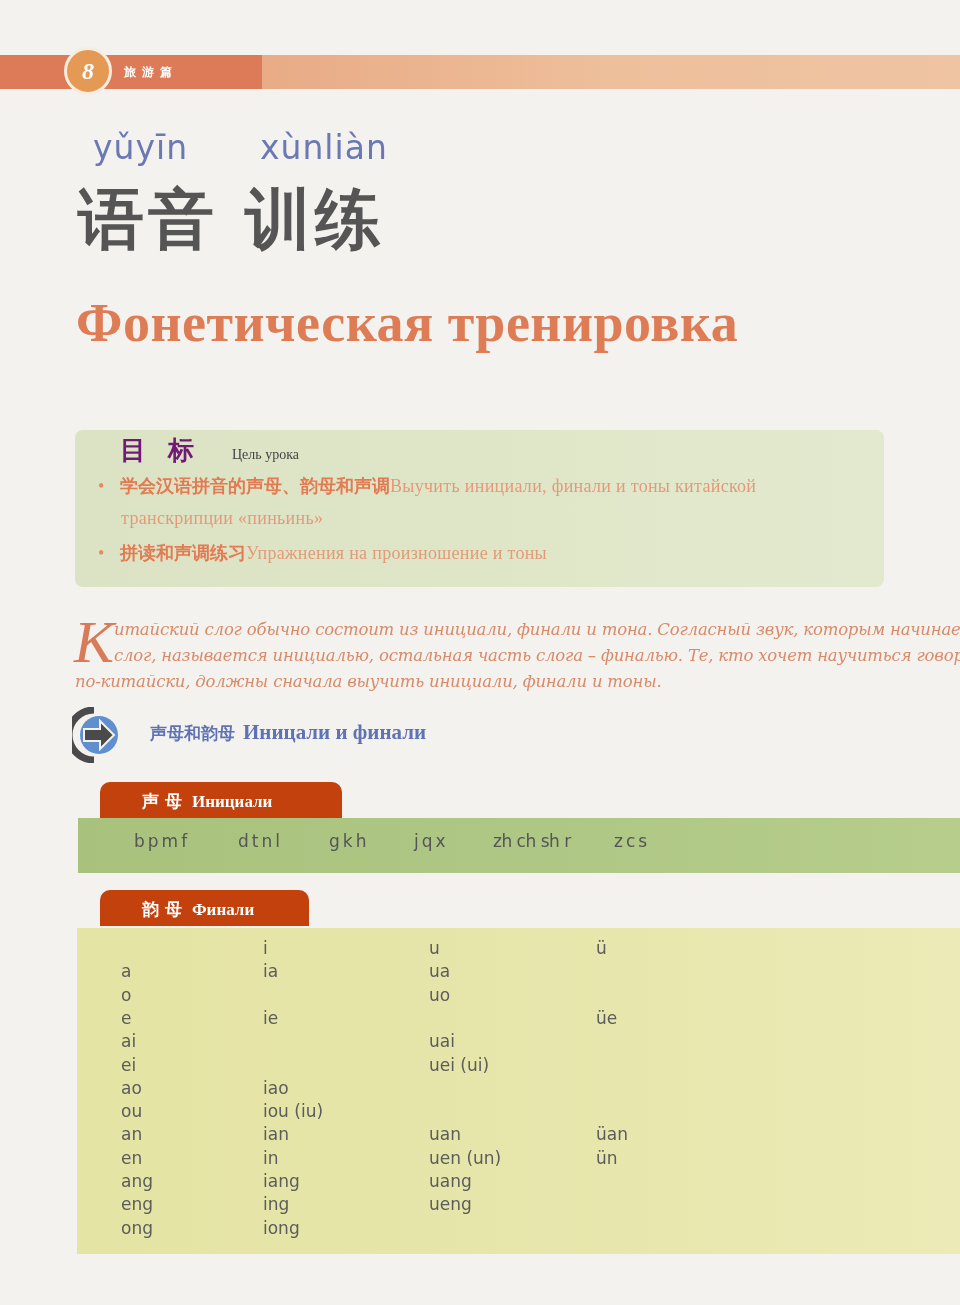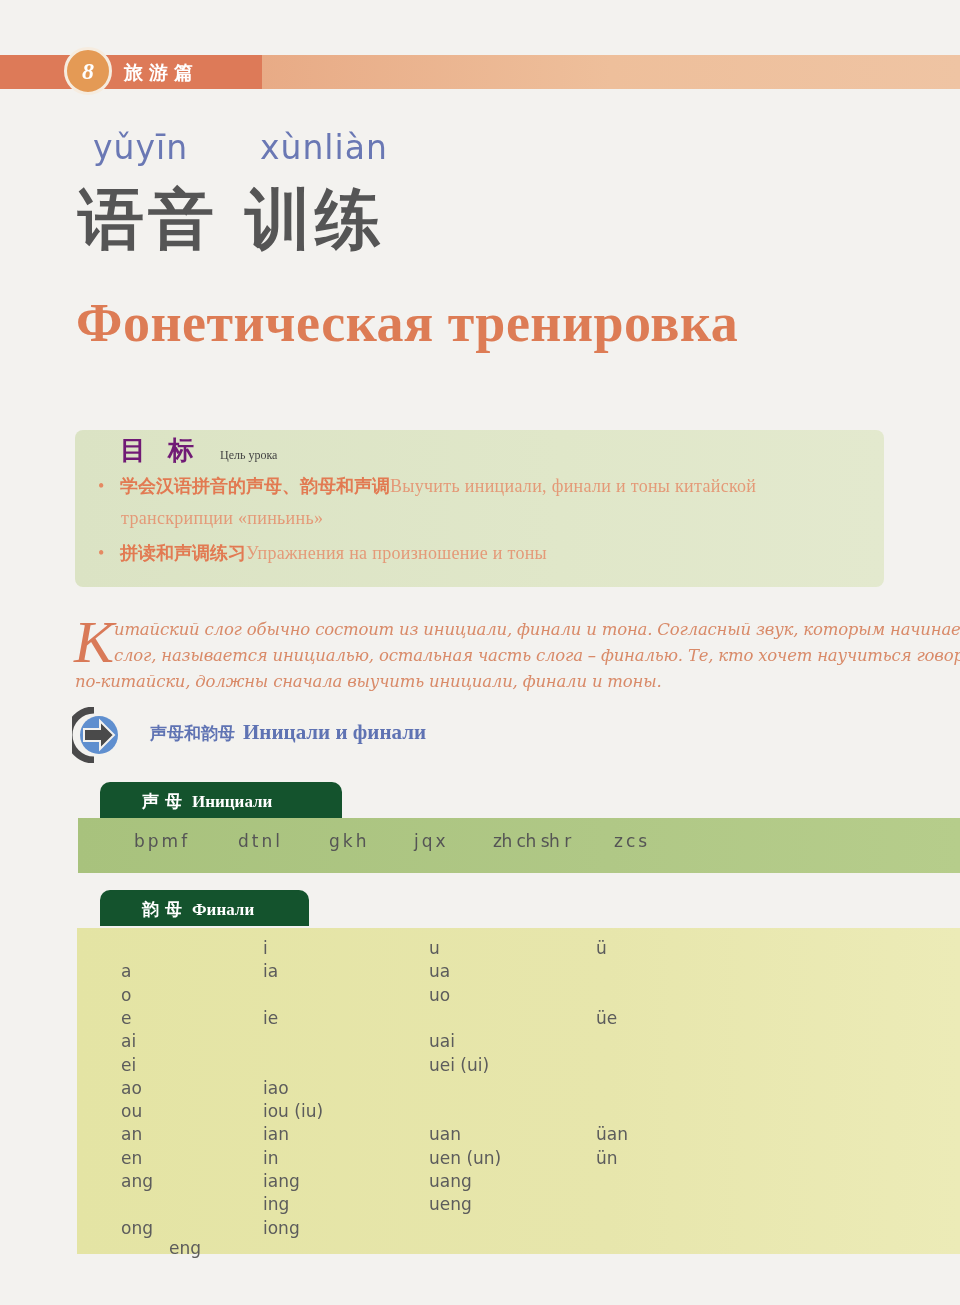--- a/index.html
+++ b/index.html
@@ -21,21 +21,21 @@
   }
   .chapter-circle {
     left:64px; top:47px; width:48px; height:48px; border-radius:50%;
     background:#e49a55; border:3px solid #f6ecdf; box-sizing:border-box;
     display:flex; align-items:center; justify-content:center;
     color:#fff; font-style:italic; font-weight:bold; font-size:24px;
     font-family:"Liberation Serif", serif;
   }
   .chapter-title {
     left:124px; top:57px; height:30px; line-height:30px;
-    color:#fff; font-weight:bold; font-size:19px; letter-spacing:6px;
+    color:#fff; font-weight:bold; font-size:12px; letter-spacing:6px;
     font-family:"DejaVu Sans", sans-serif;
   }
 
   
   .pinyin {
     top:128px; font-size:33px; color:#6a78b4;
     font-family:"DejaVu Sans", sans-serif; letter-spacing:1px;
   }
   .hanzi-title {
     top:175px; font-size:66px; font-weight:bold; color:#555555;
@@ -49,21 +49,21 @@
   
   .goals {
     left:75px; top:430px; width:809px; height:157px;
     background:linear-gradient(90deg,#dbe3c4 0%,#e0e7c9 60%,#e3e9ce 100%);
     border-radius:8px;
   }
   .goals-head {
     left:120px; top:436px; height:28px; line-height:28px;
   }
   .goals-head .zh { font-family:"DejaVu Sans", sans-serif; font-weight:bold; font-size:26px; color:#701a75; letter-spacing:22px; }
-  .goals-head .ru { font-size:12px; color:#444; margin-left:4px; }
+  .goals-head .ru { font-size:14px; color:#444; margin-left:16px; }
   .goal-line {
     left:98px; font-size:18px; color:#e58a62; white-space:nowrap;
   }
   .goal-line .dot { display:inline-block; width:22px; color:#e58a62; }
   .goal-line .zh { font-family:"DejaVu Sans", sans-serif; font-weight:bold; color:#e27a52; font-size:18px; margin-right:0; }
   .goal-line .ru { color:#e49a78; letter-spacing:0.3px; }
 
   
   .intro-cap {
     left:74px; top:612px; font-size:60px; line-height:60px; color:#d97a58;
@@ -76,21 +76,21 @@
 
   
   .sect-icon { left:72px; top:707px; width:50px; height:56px; }
   .sect-title {
     left:150px; top:720px; font-size:21px; font-weight:bold; color:#5f73b3;
   }
   .sect-title .zh { font-family:"DejaVu Sans", sans-serif; font-size:17px; margin-right:8px; }
 
   
   .tab {
-    background:#14532d; color:#fff; border-radius:10px 10px 0 0;
+    background:#c2410c; color:#fff; border-radius:10px 10px 0 0;
     height:36px; line-height:38px; font-weight:bold; font-size:17px;
     box-sizing:border-box; padding-left:42px;
   }
   .tab .zh { font-family:"DejaVu Sans", sans-serif; letter-spacing:6px; margin-right:4px; }
 
   .initials-bar {
     left:78px; top:818px; width:882px; height:55px;
     background:linear-gradient(90deg,#a8c27d 0%,#b0c886 60%,#b6cd8b 100%);
   }
   .initial {
@@ -171,21 +171,21 @@
     <div class="abs final" style="left: 121px; top: 961.3px;">a</div>
     <div class="abs final" style="left: 121px; top: 984.6px;">o</div>
     <div class="abs final" style="left: 121px; top: 1007.9px;">e</div>
     <div class="abs final" style="left: 121px; top: 1031.2px;">ai</div>
     <div class="abs final" style="left: 121px; top: 1054.5px;">ei</div>
     <div class="abs final" style="left: 121px; top: 1077.8px;">ao</div>
     <div class="abs final" style="left: 121px; top: 1101.1px;">ou</div>
     <div class="abs final" style="left: 121px; top: 1124.4px;">an</div>
     <div class="abs final" style="left: 121px; top: 1147.7px;">en</div>
     <div class="abs final" style="left: 121px; top: 1171px;">ang</div>
-    <div class="abs final" style="left: 121px; top: 1238px; margin-left: 48px;">eng</div>
+    <div class="abs final" style="left: 121px; top: 1194px;">eng</div>
     <div class="abs final" style="left: 121px; top: 1217.6px;">ong</div>
     <div class="abs final" style="left: 263px; top: 938px;">i</div>
     <div class="abs final" style="left: 263px; top: 961.3px;">ia</div>
     <div class="abs final" style="left: 263px; top: 1007.9px;">ie</div>
     <div class="abs final" style="left: 263px; top: 1077.8px;">iao</div>
     <div class="abs final" style="left: 263px; top: 1101.1px;">iou (iu)</div>
     <div class="abs final" style="left: 263px; top: 1124.4px;">ian</div>
     <div class="abs final" style="left: 263px; top: 1147.7px;">in</div>
     <div class="abs final" style="left: 263px; top: 1171px;">iang</div>
     <div class="abs final" style="left: 263px; top: 1194.3px;">ing</div>

